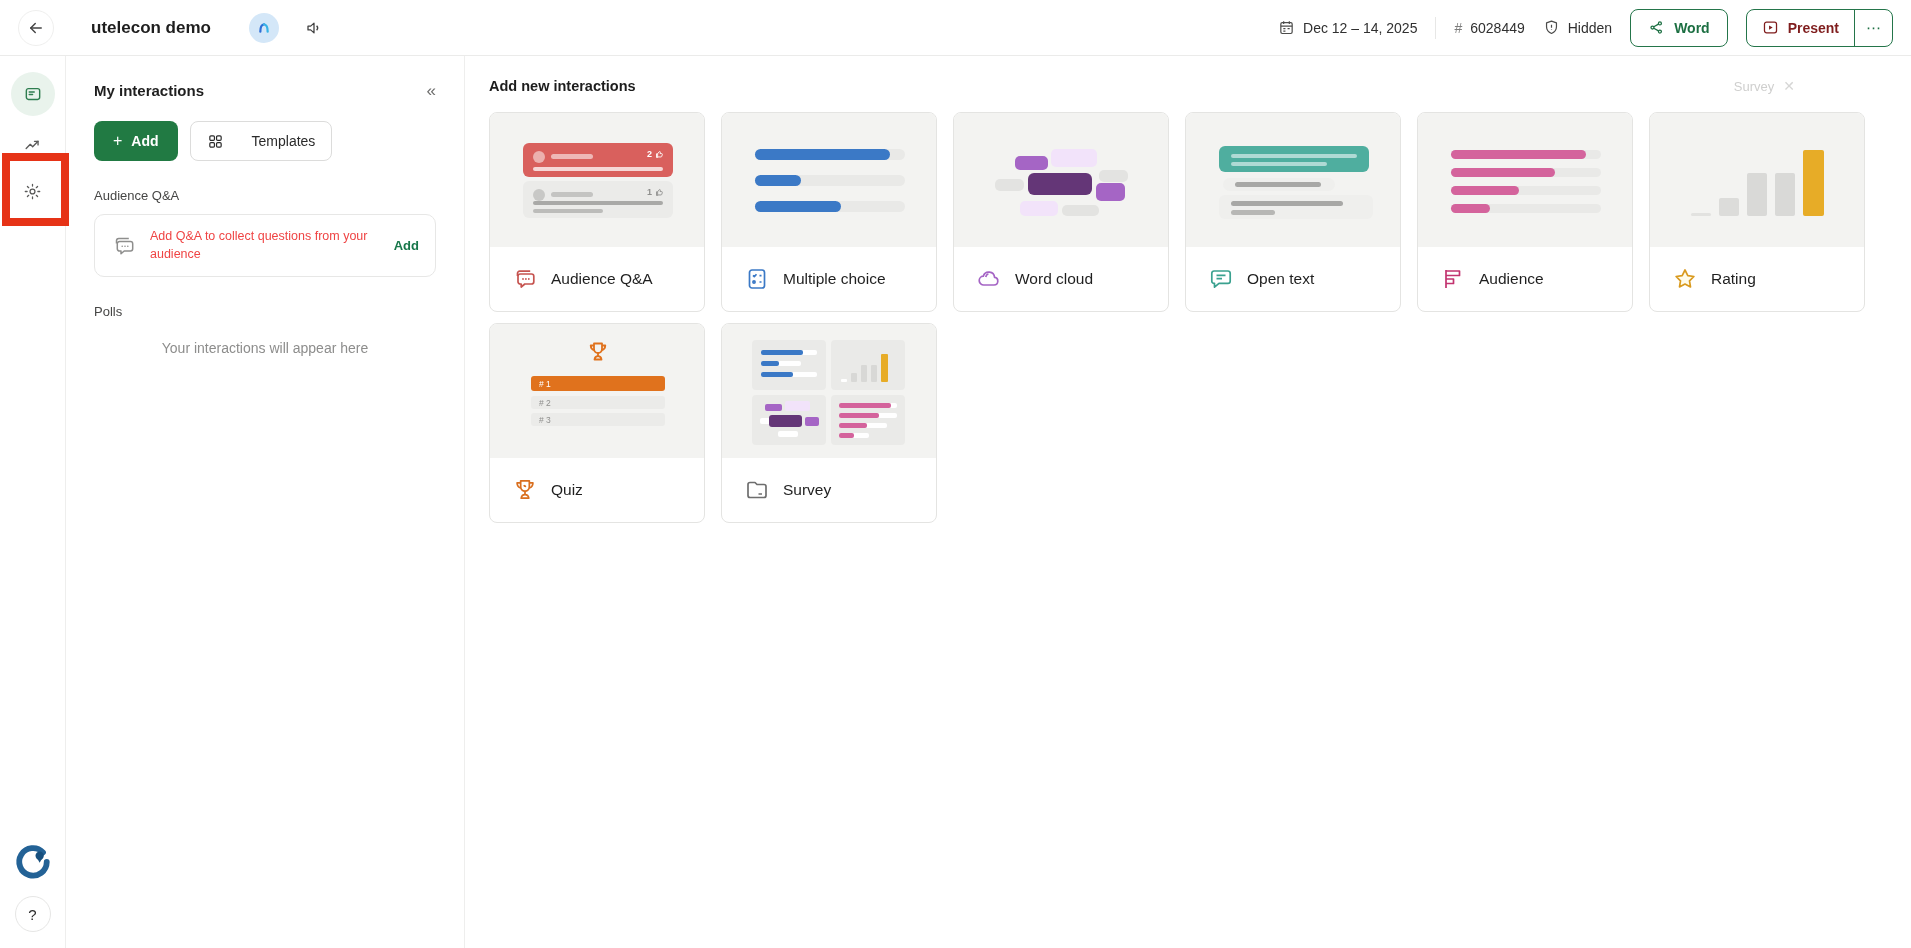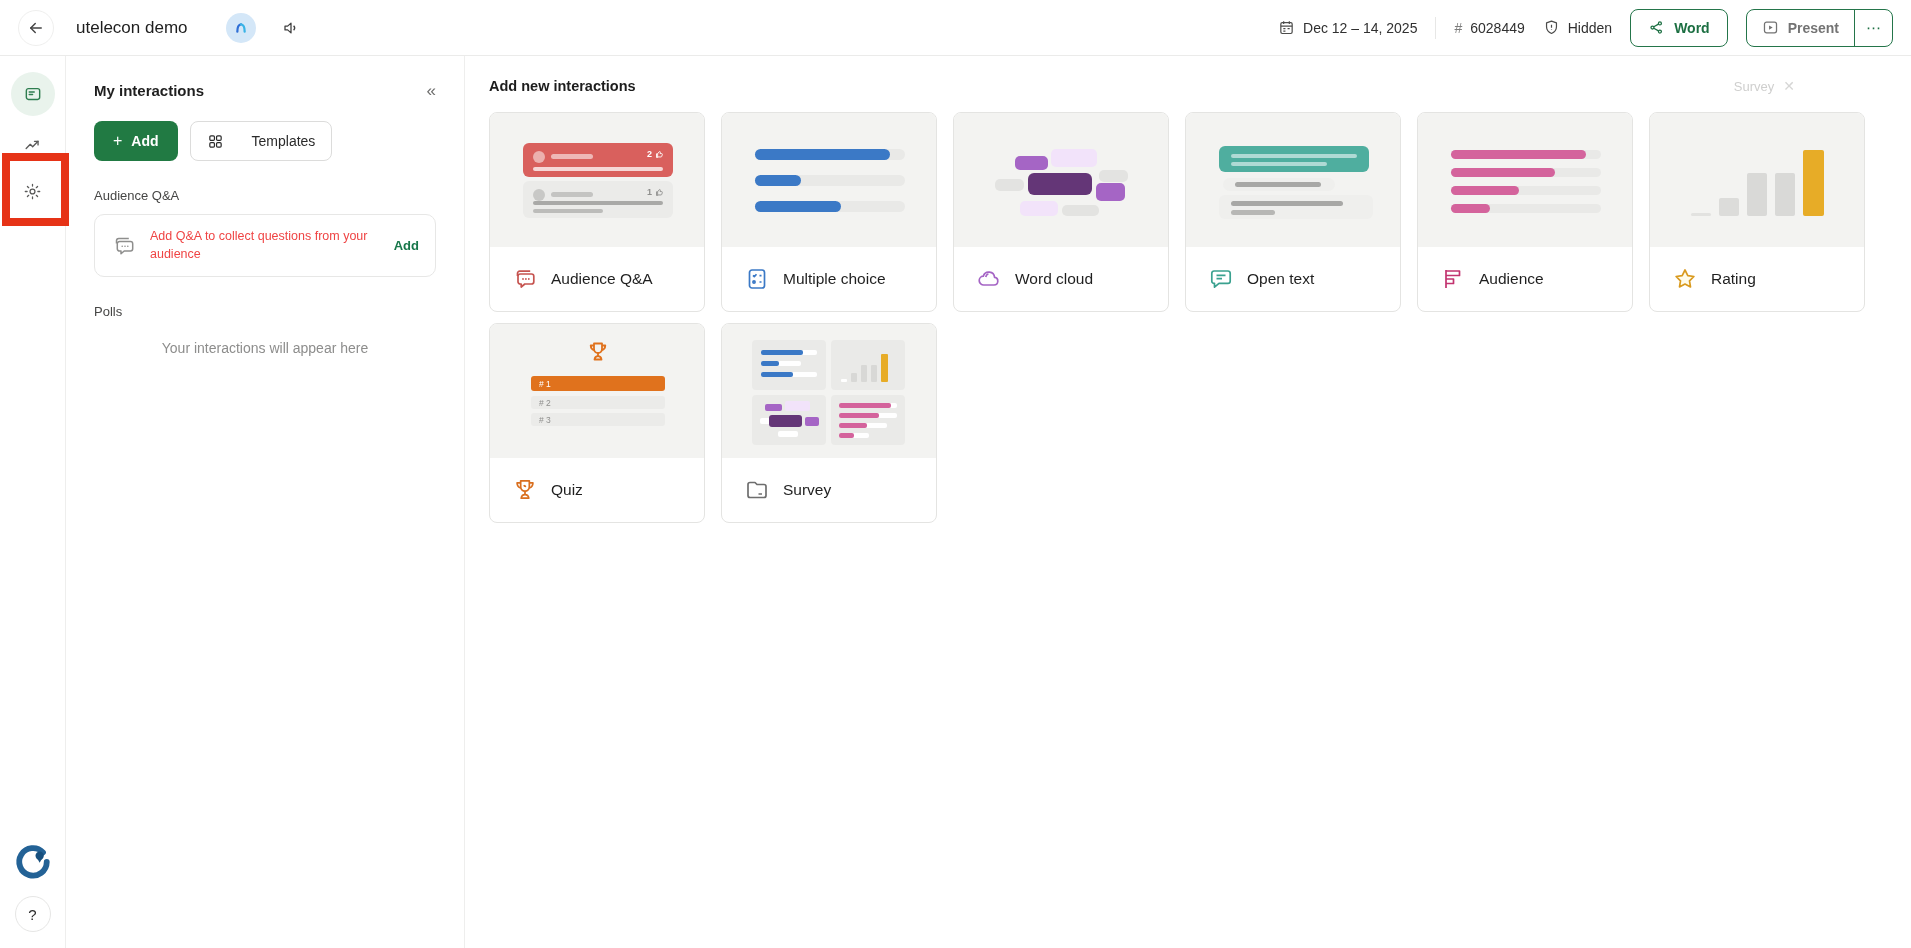--- a/index.html
+++ b/index.html
@@ -7,31 +7,31 @@
     width:1911px;height:948px;position:relative;overflow:hidden;
     background:#fff;color:#222;
     font-family:"Liberation Sans",sans-serif;
     -webkit-font-smoothing:antialiased;
   }
   svg{display:block}
 
   
   .topbar{height:56px;display:flex;align-items:center;padding:0 18px;border-bottom:1px solid #ebebea;box-sizing:border-box;background:#fff}
   .back-btn{width:36px;height:36px;border-radius:50%;border:1px solid #efefee;background:#fff;display:flex;align-items:center;justify-content:center;cursor:pointer;flex:0 0 auto}
-  .doc-title{font-size:17px;font-weight:400;color:#1e1e1e;margin-left:22px;white-space:nowrap}
+  .doc-title{font-size:17px;font-weight:700;color:#1e1e1e;margin-left:37px;white-space:nowrap}
   .chip-blue{width:30px;height:30px;border-radius:50%;background:#d4e7f8;display:flex;align-items:center;justify-content:center;margin-left:38px;flex:0 0 auto}
   .speaker-btn{margin-left:26px;color:#454545;display:flex;align-items:center}
   .top-right{margin-left:auto;display:flex;align-items:center;gap:18px}
   .meta-item{display:flex;align-items:center;gap:8px;font-size:14px;color:#303030;white-space:nowrap}
   .meta-icon{color:#4c4c4b}
   .hash-glyph{color:#7d7d7c;font-size:14px}
   .vdiv{width:1px;height:22px;background:#e7e7e6}
   .btn-outline{display:flex;align-items:center;gap:9px;height:38px;padding:0 17px;border:1px solid #24754a;border-radius:8px;background:#fff;color:#1c6f42;font-size:14px;font-weight:600;cursor:pointer;box-sizing:border-box}
   .present-group{display:flex;align-items:stretch;height:38px;border:1px solid #24754a;border-radius:8px;background:#fff;box-sizing:border-box;overflow:hidden}
-  .present-main{display:flex;align-items:center;gap:9px;padding:0 15px;color:#737373;font-size:14px;font-weight:600;cursor:pointer}
+  .present-main{display:flex;align-items:center;gap:9px;padding:0 15px;color:#7f1d1d;font-size:14px;font-weight:600;cursor:pointer}
   .present-more{display:flex;align-items:center;justify-content:center;padding:0 11px;border-left:1px solid #24754a;color:#1c6f42;font-size:15px;cursor:pointer}
 
   
   .rail{position:absolute;left:0;top:56px;bottom:0;width:66px;background:#fff;border-right:1px solid #eeeeed;box-sizing:border-box;display:flex;flex-direction:column;align-items:center;padding-top:16px;gap:9px}
   .rail-icon{width:38px;height:38px;display:flex;align-items:center;justify-content:center;color:#5a5a59;cursor:pointer}
   .rail-icon.active{width:44px;height:44px;background:#e9f3ec;border-radius:50%;color:#2e7d4f}
   .rail-bottom{margin-top:auto;display:flex;flex-direction:column;align-items:center;gap:14px;padding-bottom:16px}
   .help-btn{width:34px;height:34px;border-radius:50%;border:1px solid #e6e6e5;display:flex;align-items:center;justify-content:center;font-size:15px;color:#2b2b2b;cursor:pointer;background:#fff}
   .highlight-box{position:absolute;left:2px;top:153px;width:67px;height:73px;border:8px solid #e63317;box-sizing:border-box;z-index:6;pointer-events:none}
 

